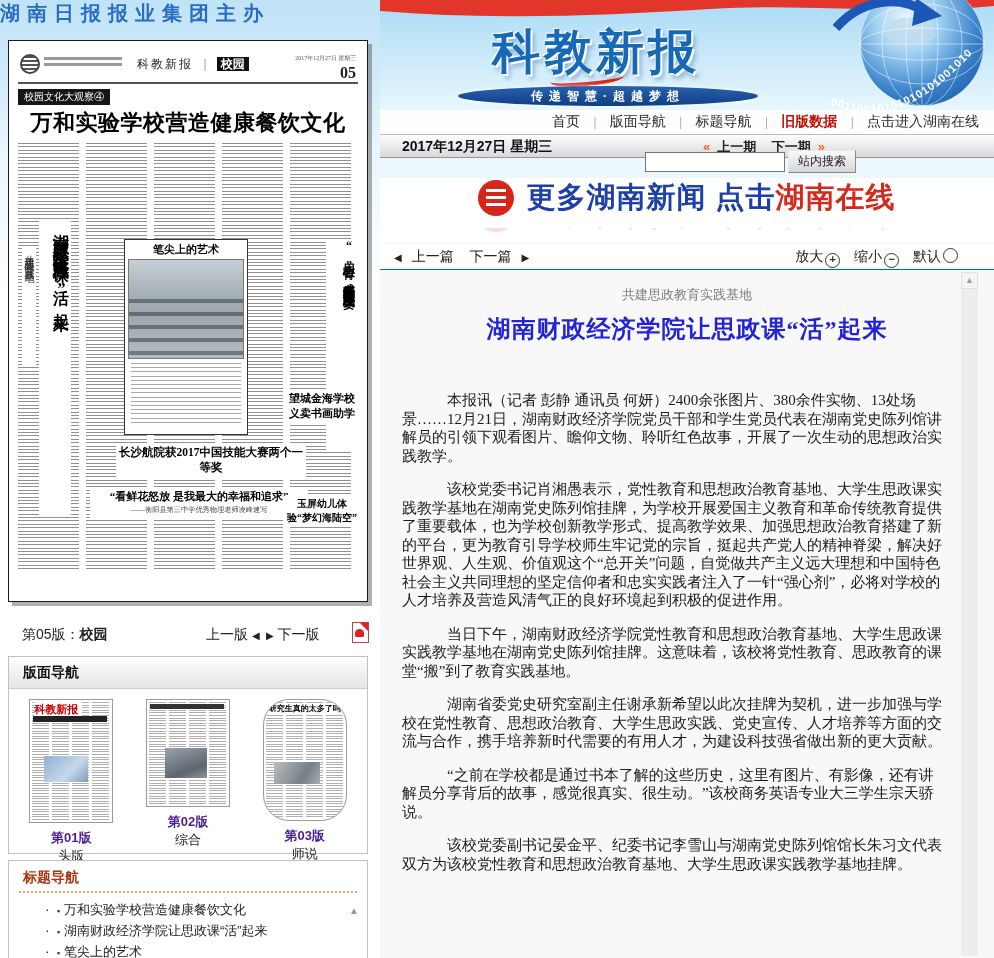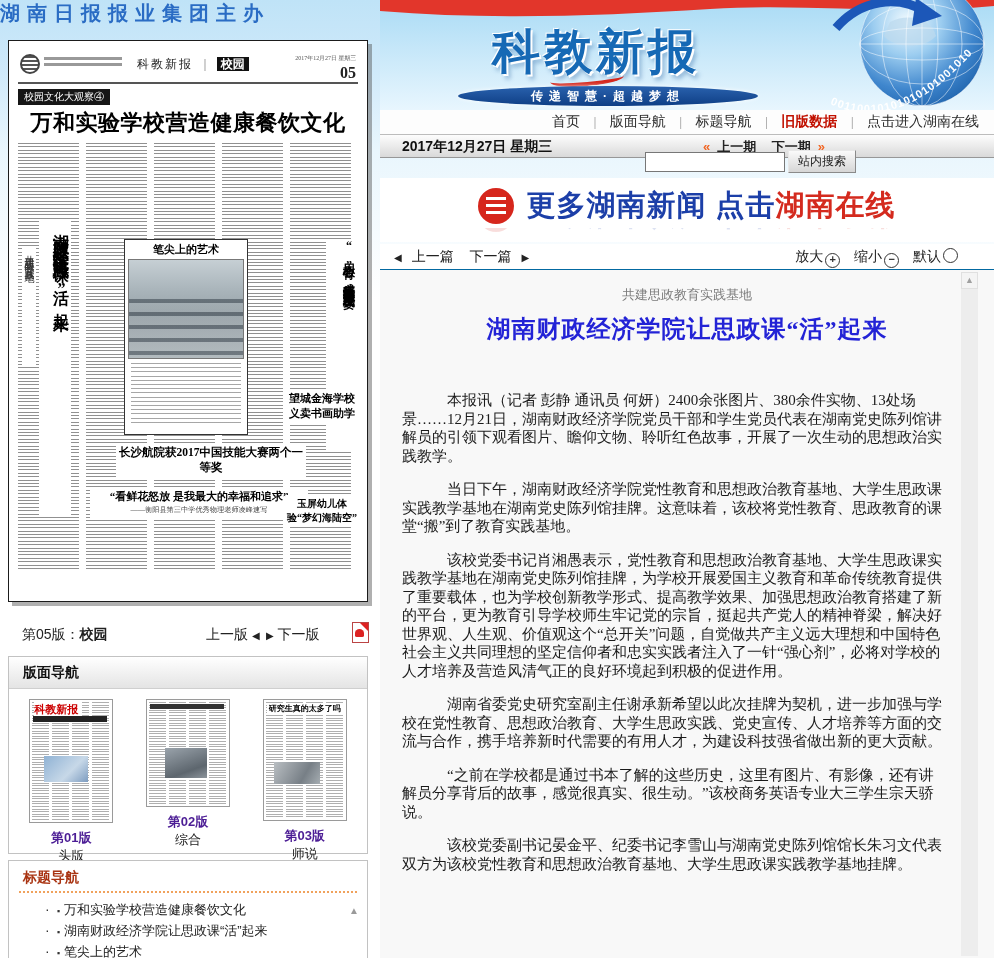--- a/index.html
+++ b/index.html
@@ -68,21 +68,21 @@
   .navbox{left:8px;width:358px;background:#fff;border:1px solid #c2c2c2;}
   .layoutnav{top:656px;height:196px;}
   .titlenav{top:860px;height:140px;}
   .box-head{height:31px;line-height:31px;background:linear-gradient(#ffffff,#e4e4e4);
     border-bottom:1px solid #cfcfcf;font-weight:bold;font-size:14px;color:#111;padding-left:14px;}
   .tn-head{color:#a93412;background:#fff;border-bottom:none;height:28px;line-height:32px;}
   .tn-dots{margin:0 10px;border-bottom:2px dotted #f0a25c;height:2px;}
   .thumbs{display:flex;justify-content:space-around;align-items:flex-start;padding:10px 4px 0;}
   .thumb{text-align:center;width:110px;}
   .timg{margin:0 auto;width:82px;border:1px solid #9a9a9a;background:#fff;position:relative;overflow:hidden;}
-  .t1{height:122px;} .t2{height:106px;} .t3{height:120px;}
+  .t1{height:122px;} .t2{height:106px;} .t3{height:120px;border-radius:26px;}
   .tprint{position:absolute;inset:2px;opacity:.6;
     background-image:
       repeating-linear-gradient(90deg,transparent 0 17px,#fff 17px 20px),
       repeating-linear-gradient(180deg,rgba(90,90,90,.8) 0 1px,transparent 1px 2.6px);}
   .t1mast{position:absolute;left:4px;top:2px;font-family:"Liberation Serif","DejaVu Serif",serif;
     font-weight:bold;color:#c00;font-size:11px;background:#fff;padding-right:4px;white-space:nowrap;}
   .t1head{position:absolute;left:3px;top:16px;width:74px;height:6px;background:#222;}
   .t1photo{position:absolute;left:14px;top:56px;width:44px;height:26px;background:linear-gradient(135deg,#8fb2d4,#c7d8e8 60%,#7d9cc0);}
   .t2head{position:absolute;left:3px;top:4px;width:74px;height:5px;background:#333;}
   .t2photo{position:absolute;left:18px;top:48px;width:42px;height:30px;background:linear-gradient(160deg,#9aa3ab,#5d666e 70%,#8d959c);}
@@ -117,21 +117,21 @@
     background:linear-gradient(#fdfdfd,#d9d9d9);border-top:1px solid #bcbcbc;border-bottom:1px solid #979797;}
   .date{position:absolute;left:22px;top:3px;font-weight:bold;font-size:14px;color:#111;}
   .issue{position:absolute;left:322px;top:3px;font-weight:bold;font-size:13px;color:#222;cursor:default;}
   .issue .oar{color:#f26522;font-weight:bold;margin:0 1px;}
   .issue .lbl{cursor:pointer;margin:0 6px;}
   .search{left:645px;top:150px;display:flex;align-items:center;z-index:5;}
   .search input{width:132px;height:18px;border:1px solid #777;background:#fff;font-size:12px;padding:0 3px;}
   .search button{margin-left:3px;font-size:12px;padding:2px 9px;color:#222;cursor:pointer;
     background:linear-gradient(#fafafa,#d6d6d6);border:1px solid #8a8a8a;border-top-color:#e8e8e8;border-left-color:#e8e8e8;}
   .promo{left:380px;top:178px;width:614px;height:64px;background:#fff;}
-  .promo-line{display:flex;justify-content:center;align-items:center;gap:12px;padding-top:8px;}
+  .promo-line{display:flex;justify-content:center;align-items:center;gap:12px;padding-top:0;}
   .plogo{width:36px;height:36px;border-radius:50%;background:#d6261c;position:relative;flex:none;}
   .plogo:before{content:"";position:absolute;left:8px;top:9px;width:20px;height:18px;
     background:repeating-linear-gradient(180deg,#fff 0 3px,transparent 3px 7px);}
   .ptext{font-size:29px;font-weight:bold;white-space:nowrap;letter-spacing:1px;}
   .ptext .pb{color:#1c3fa8;} .ptext .pr{color:#d42a1e;}
   .preflect{position:absolute;left:0;top:50px;width:614px;height:13px;overflow:hidden;opacity:.15;}
   .preflect .promo-line{transform:scaleY(-1);padding-top:0;margin-top:-34px;}
   .arttoolbar{left:380px;top:244px;width:614px;height:25px;background:#fff;border-bottom:6px solid #0369a1;font-size:14px;color:#222;}
   .pn{position:absolute;left:10px;top:4px;}
   .pn .tri{font-size:10px;margin:0 4px;}
@@ -337,19 +337,19 @@
 </div>
 
 <div class="abs artpanel">
   <div class="scrolltrack">
     <div class="scrollup">▲</div>
   </div>
   <div class="kicker">共建思政教育实践基地</div>
   <div class="atitle">湖南财政经济学院让思政课“活”起来</div>
   <div class="abody">
     <p>本报讯（记者 彭静 通讯员 何妍）2400余张图片、380余件实物、13处场景……12月21日，湖南财政经济学院党员干部和学生党员代表在湖南党史陈列馆讲解员的引领下观看图片、瞻仰文物、聆听红色故事，开展了一次生动的思想政治实践教学。</p>
+    <p>该校党委书记肖湘愚表示，党性教育和思想政治教育基地、大学生思政课实践教学基地在湖南党史陈列馆挂牌，为学校开展爱国主义教育和革命传统教育提供了重要载体，也为学校创新教学形式、提高教学效果、加强思想政治教育搭建了新的平台，更为教育引导学校师生牢记党的宗旨，挺起共产党人的精神脊梁，解决好世界观、人生观、价值观这个“总开关”问题，自觉做共产主义远大理想和中国特色社会主义共同理想的坚定信仰者和忠实实践者注入了一针“强心剂”，必将对学校的人才培养及营造风清气正的良好环境起到积极的促进作用。</p>
     <p>当日下午，湖南财政经济学院党性教育和思想政治教育基地、大学生思政课实践教学基地在湖南党史陈列馆挂牌。这意味着，该校将党性教育、思政教育的课堂“搬”到了教育实践基地。</p>
-    <p>该校党委书记肖湘愚表示，党性教育和思想政治教育基地、大学生思政课实践教学基地在湖南党史陈列馆挂牌，为学校开展爱国主义教育和革命传统教育提供了重要载体，也为学校创新教学形式、提高教学效果、加强思想政治教育搭建了新的平台，更为教育引导学校师生牢记党的宗旨，挺起共产党人的精神脊梁，解决好世界观、人生观、价值观这个“总开关”问题，自觉做共产主义远大理想和中国特色社会主义共同理想的坚定信仰者和忠实实践者注入了一针“强心剂”，必将对学校的人才培养及营造风清气正的良好环境起到积极的促进作用。</p>
     <p>湖南省委党史研究室副主任谢承新希望以此次挂牌为契机，进一步加强与学校在党性教育、思想政治教育、大学生思政实践、党史宣传、人才培养等方面的交流与合作，携手培养新时代需要的有用人才，为建设科技强省做出新的更大贡献。</p>
     <p>“之前在学校都是通过书本了解的这些历史，这里有图片、有影像，还有讲解员分享背后的故事，感觉很真实、很生动。”该校商务英语专业大三学生宗天骄说。</p>
     <p>该校党委副书记晏金平、纪委书记李雪山与湖南党史陈列馆馆长朱习文代表双方为该校党性教育和思想政治教育基地、大学生思政课实践教学基地挂牌。</p>
   </div>
 </div>
 
 </body></html>

